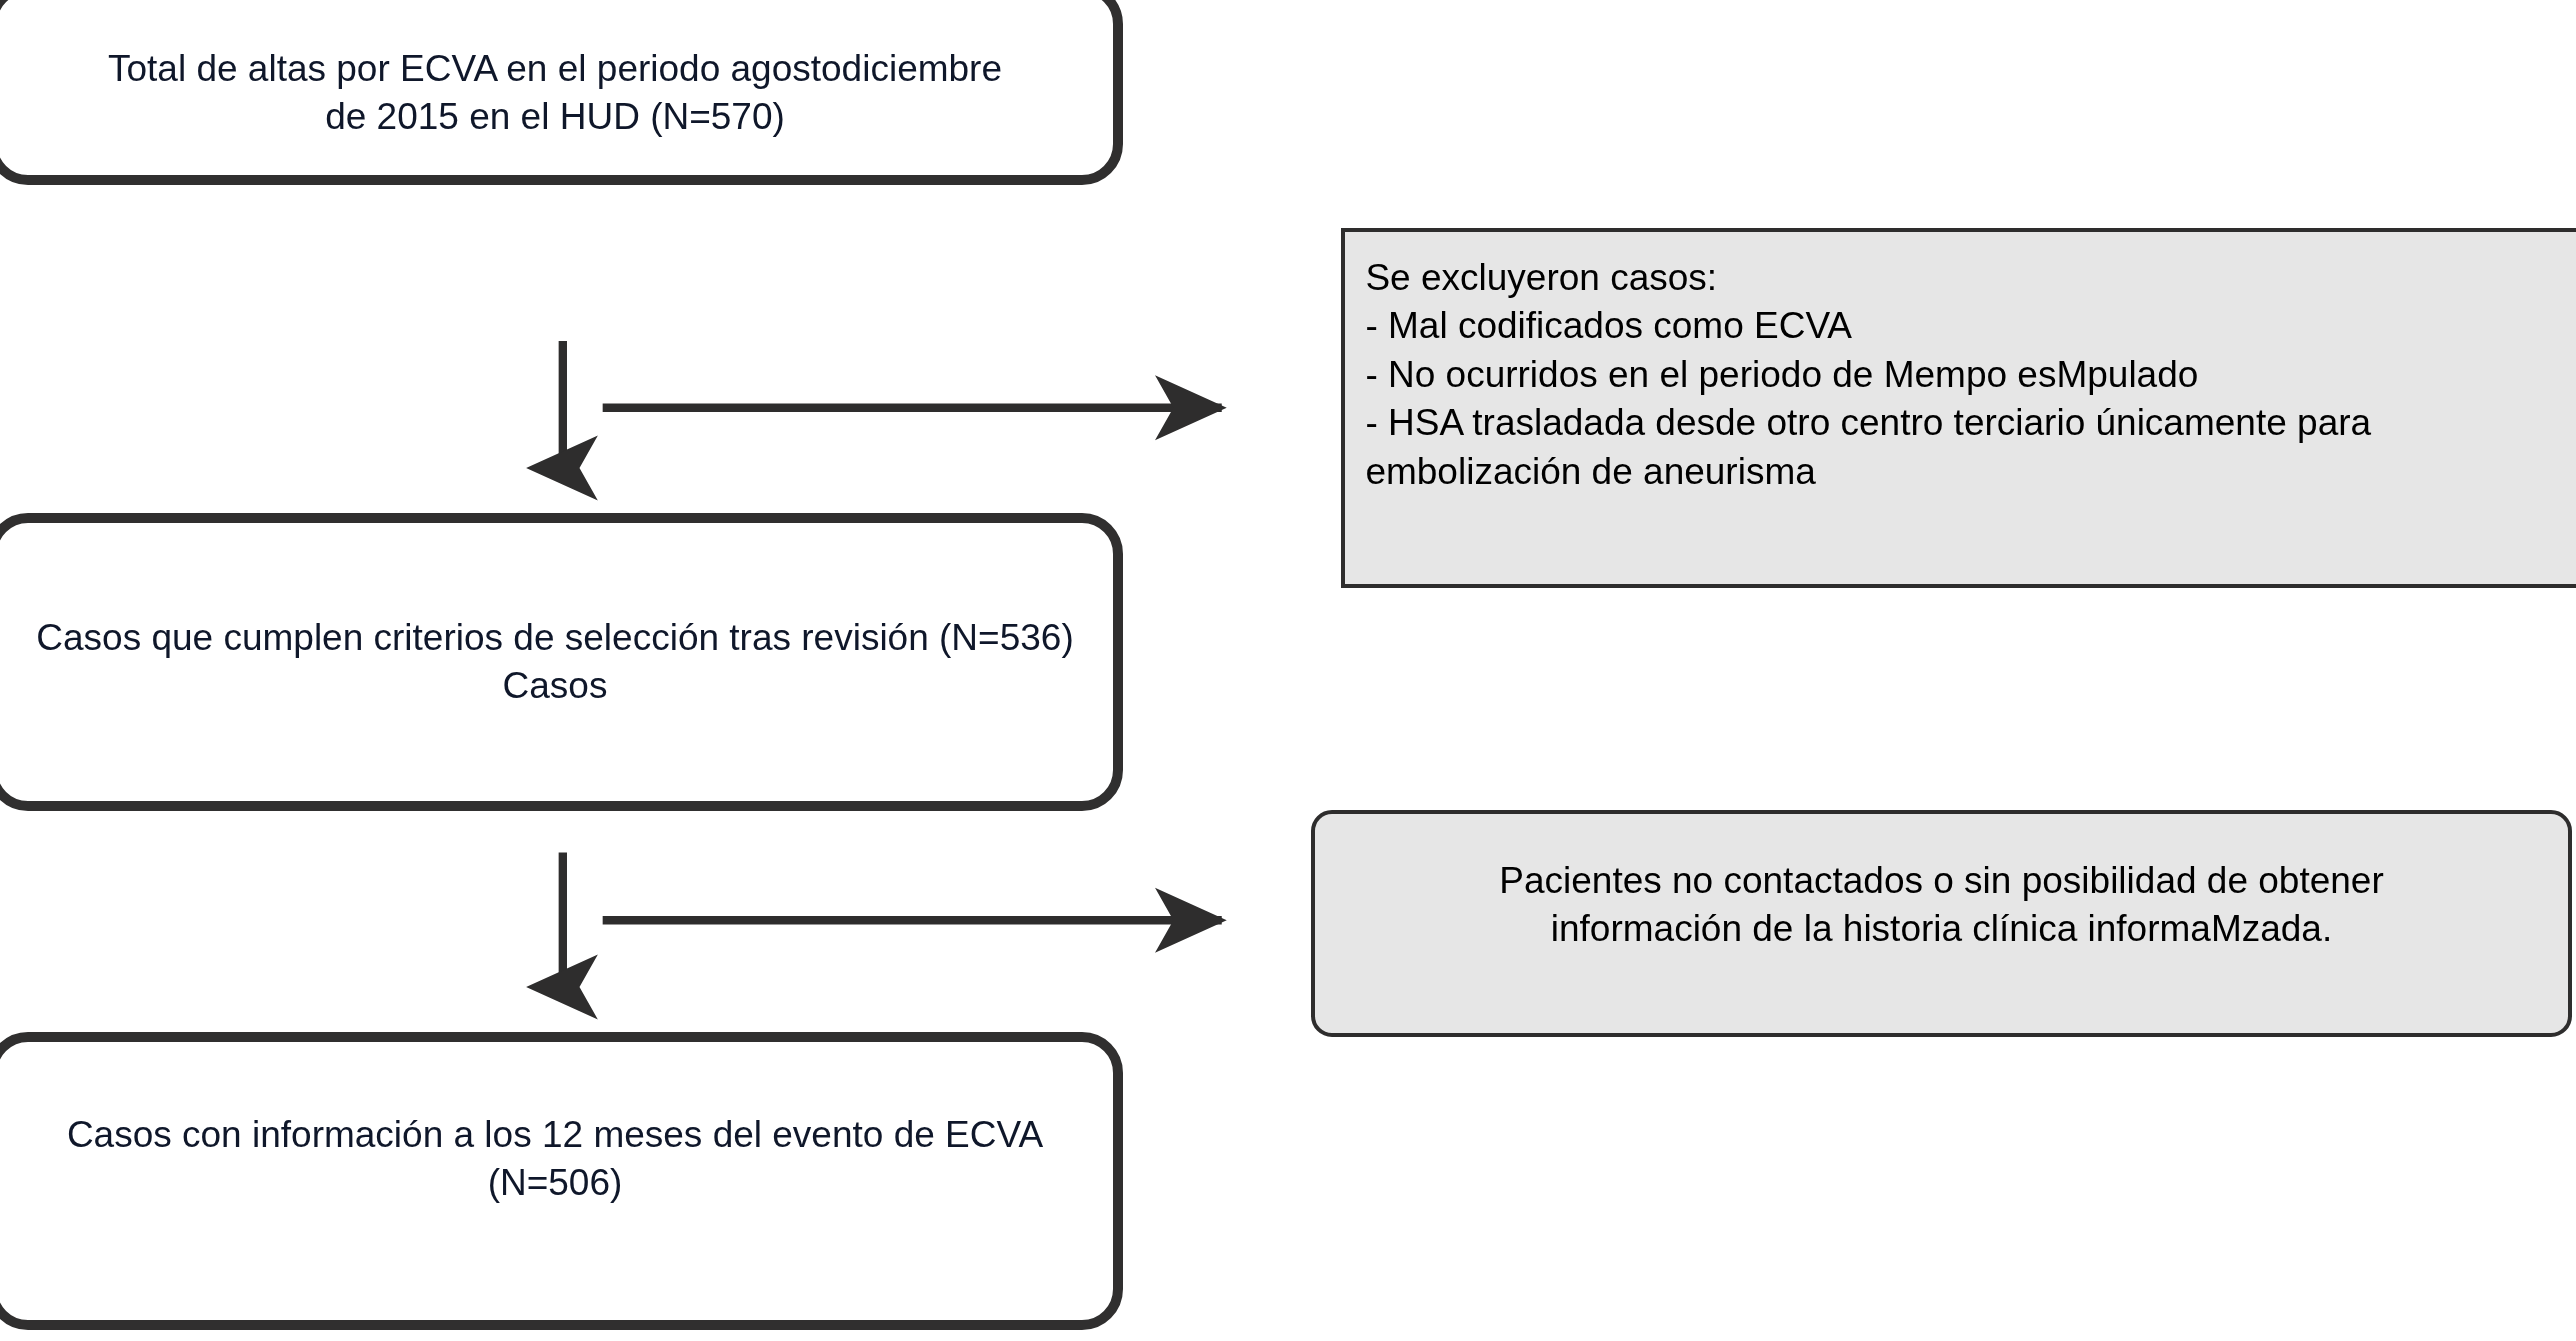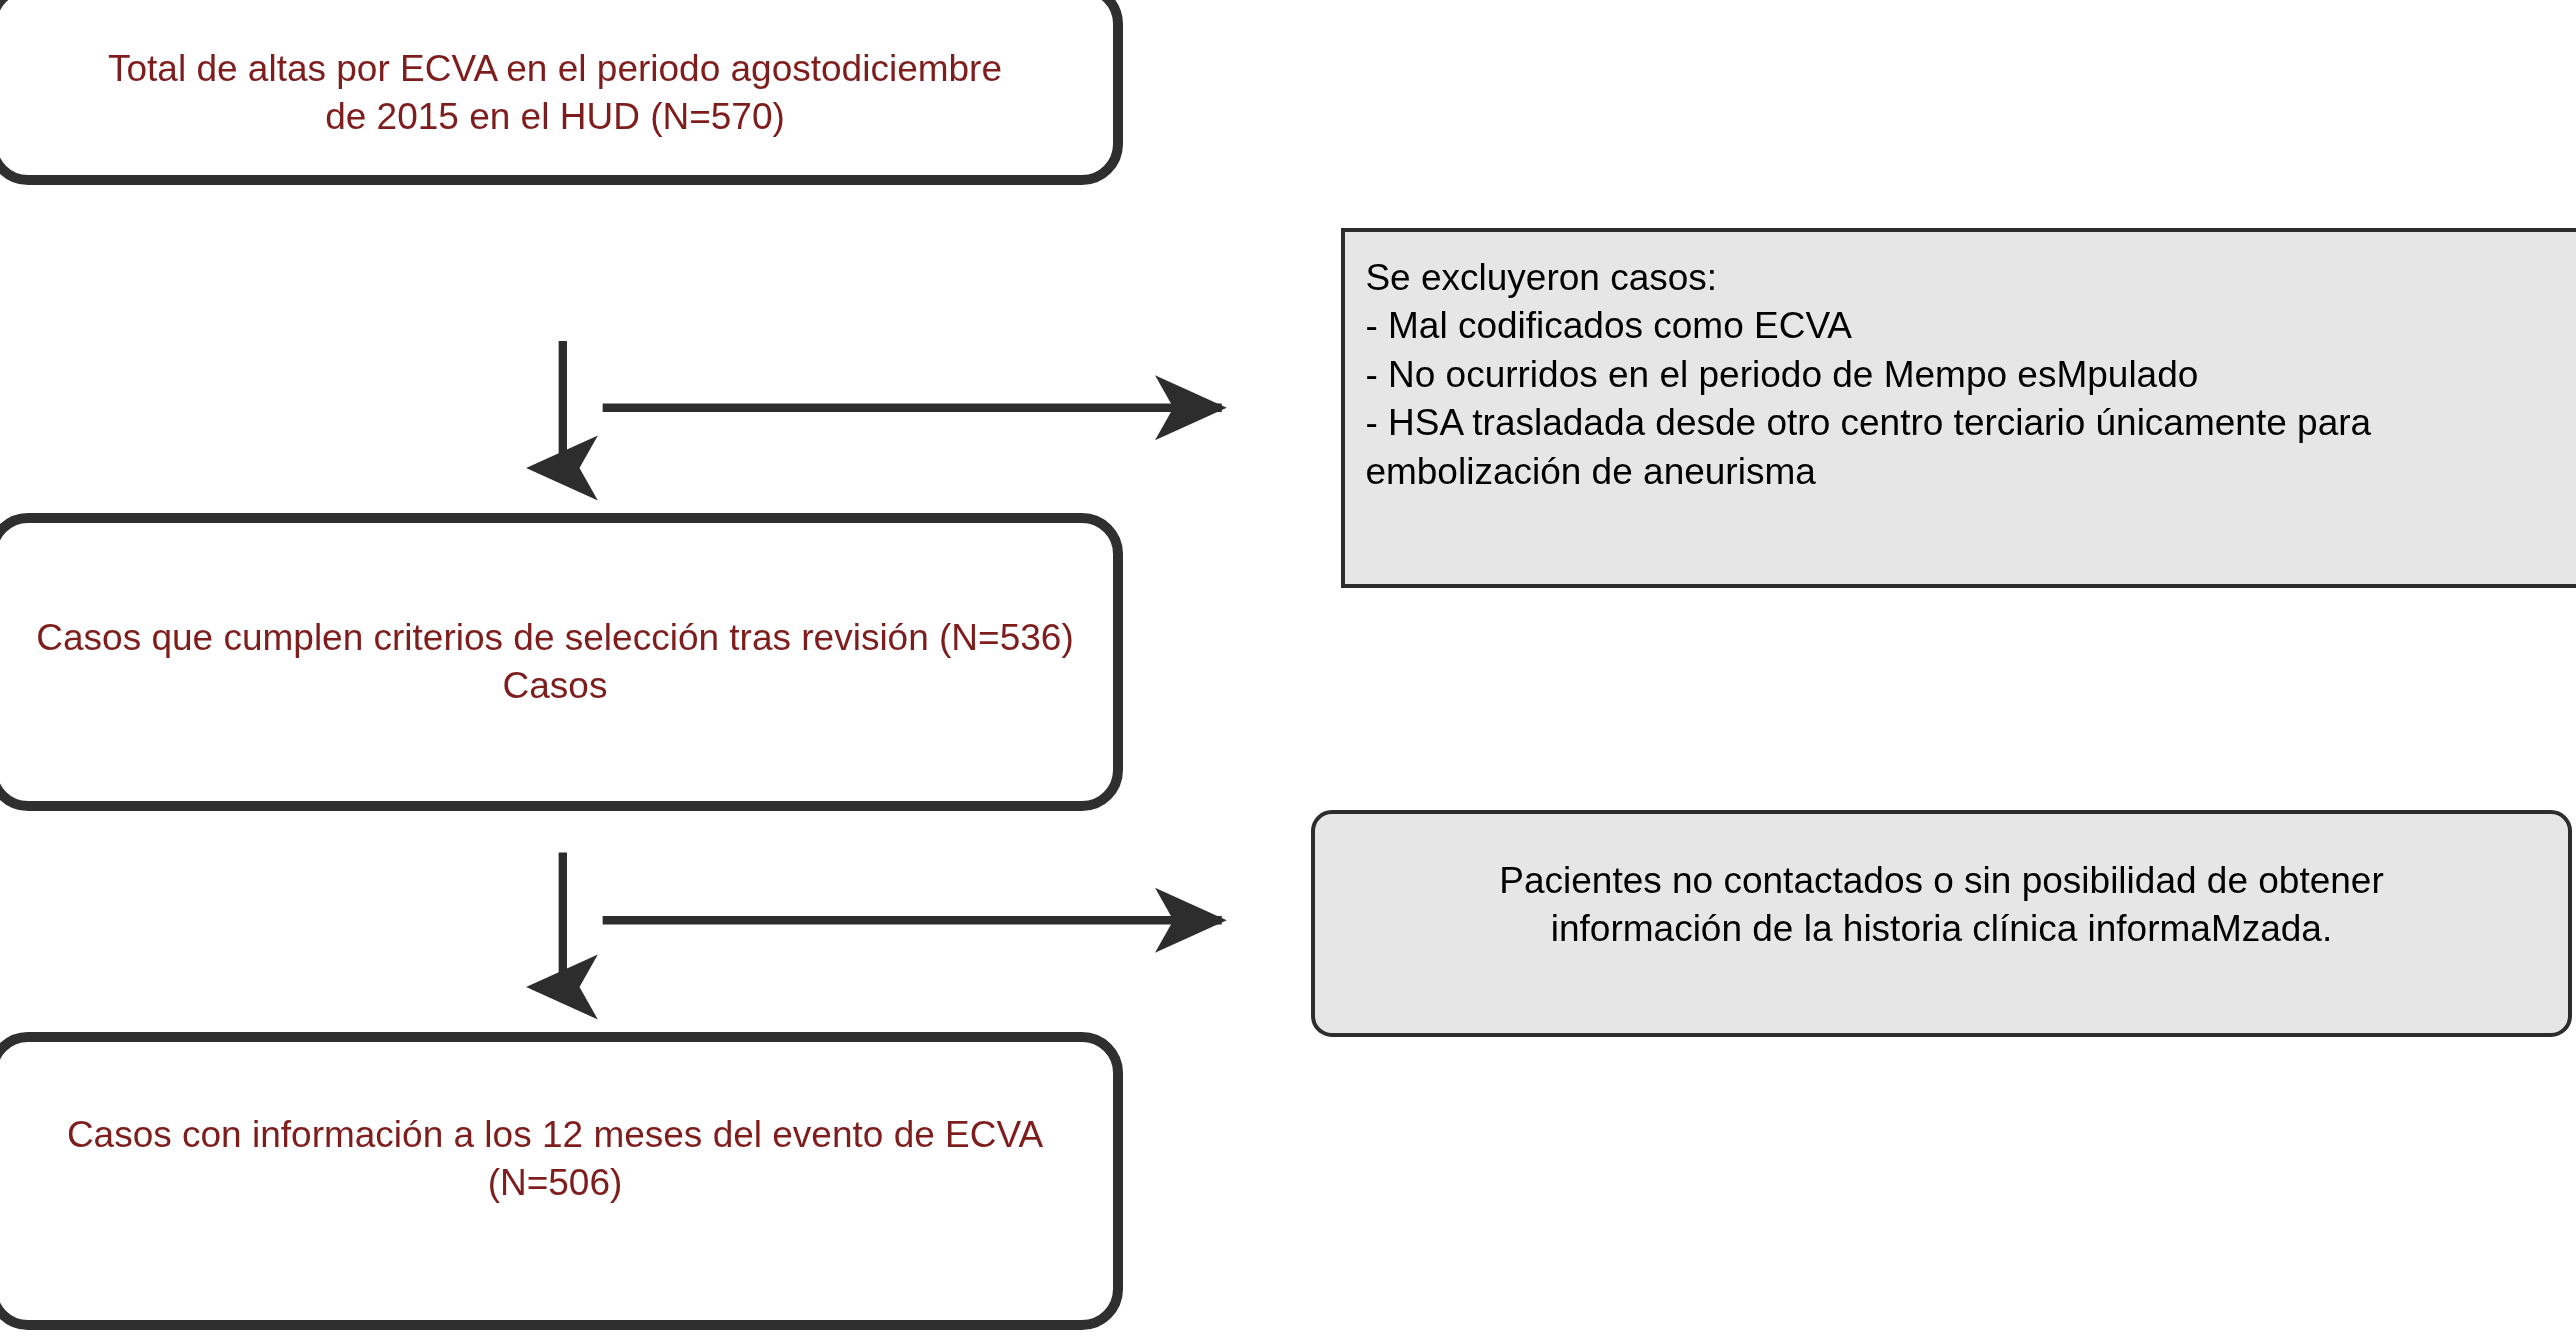--- a/index.html
+++ b/index.html
@@ -32,21 +32,21 @@
     border: 10.2px solid #302f2f;
     border-radius: 41px;
     display: flex;
     align-items: center;
     justify-content: center;
   }
   .flow-box .flow-text {
     font-size: 37px;
     line-height: 1.30;
     text-align: center;
-    color: #7f1d1d;
+    color: #0f172a;
     white-space: pre-line;
     padding: 0 24px;
   }
 
   #box-total {
     left: -13px;
     top: -16.7px;
     width: 1136px;
     height: 202px;
   }

